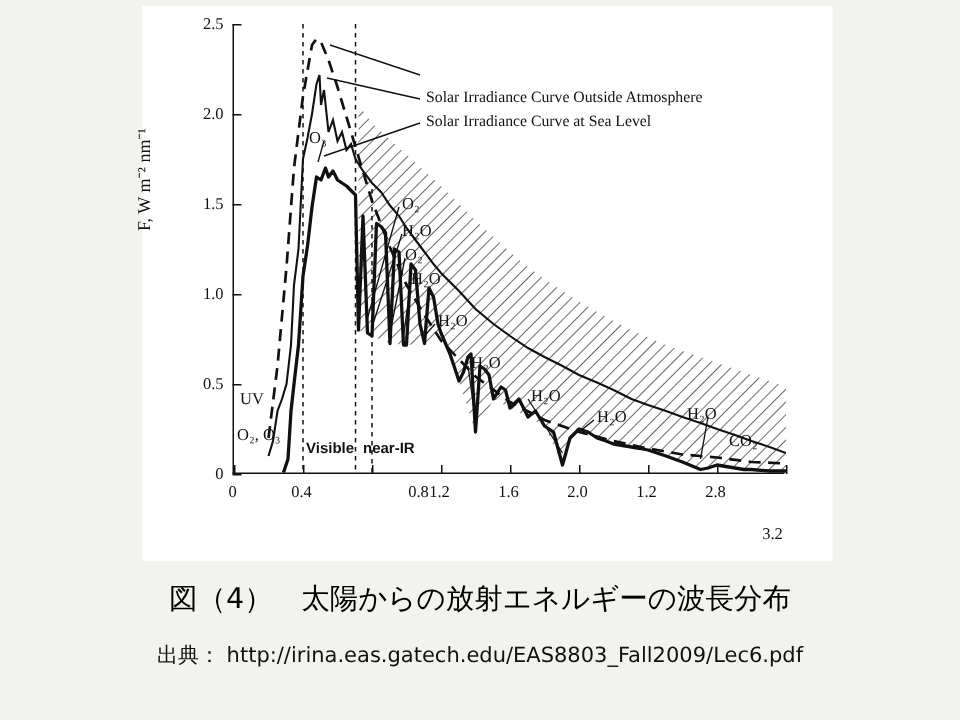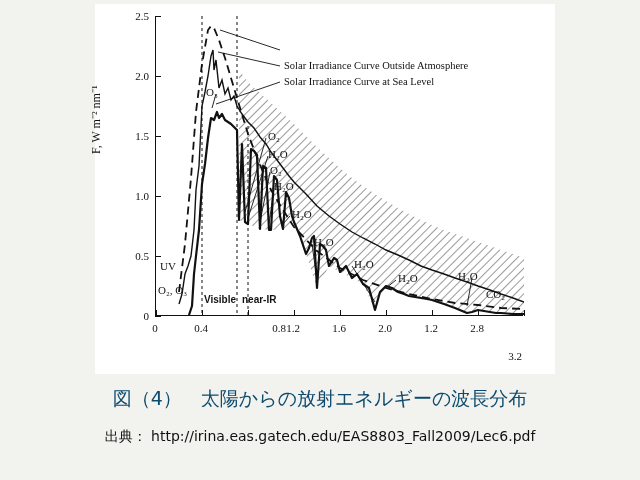--- a/index.html
+++ b/index.html
@@ -60,21 +60,21 @@
     position:absolute;font-size:10.5px;color:#111;white-space:nowrap;
     font-family:"Liberation Serif", serif;
   }
   .band{
     position:absolute;font-size:10px;color:#111;white-space:nowrap;
     font-weight:bold;font-family:"Liberation Sans", sans-serif;
   }
   
   #caption{
     position:absolute;left:0;top:386px;width:640px;text-align:center;
-    font-size:19px;color:#0c4a6e;
+    font-size:19px;color:#000000;
     font-family:"DejaVu Sans", sans-serif;
   }
   #source{
     position:absolute;left:0;top:428px;width:640px;text-align:center;
     font-size:14px;color:#111;
     font-family:"DejaVu Sans", sans-serif;
   }
 </style>
 </head>
 <body>

